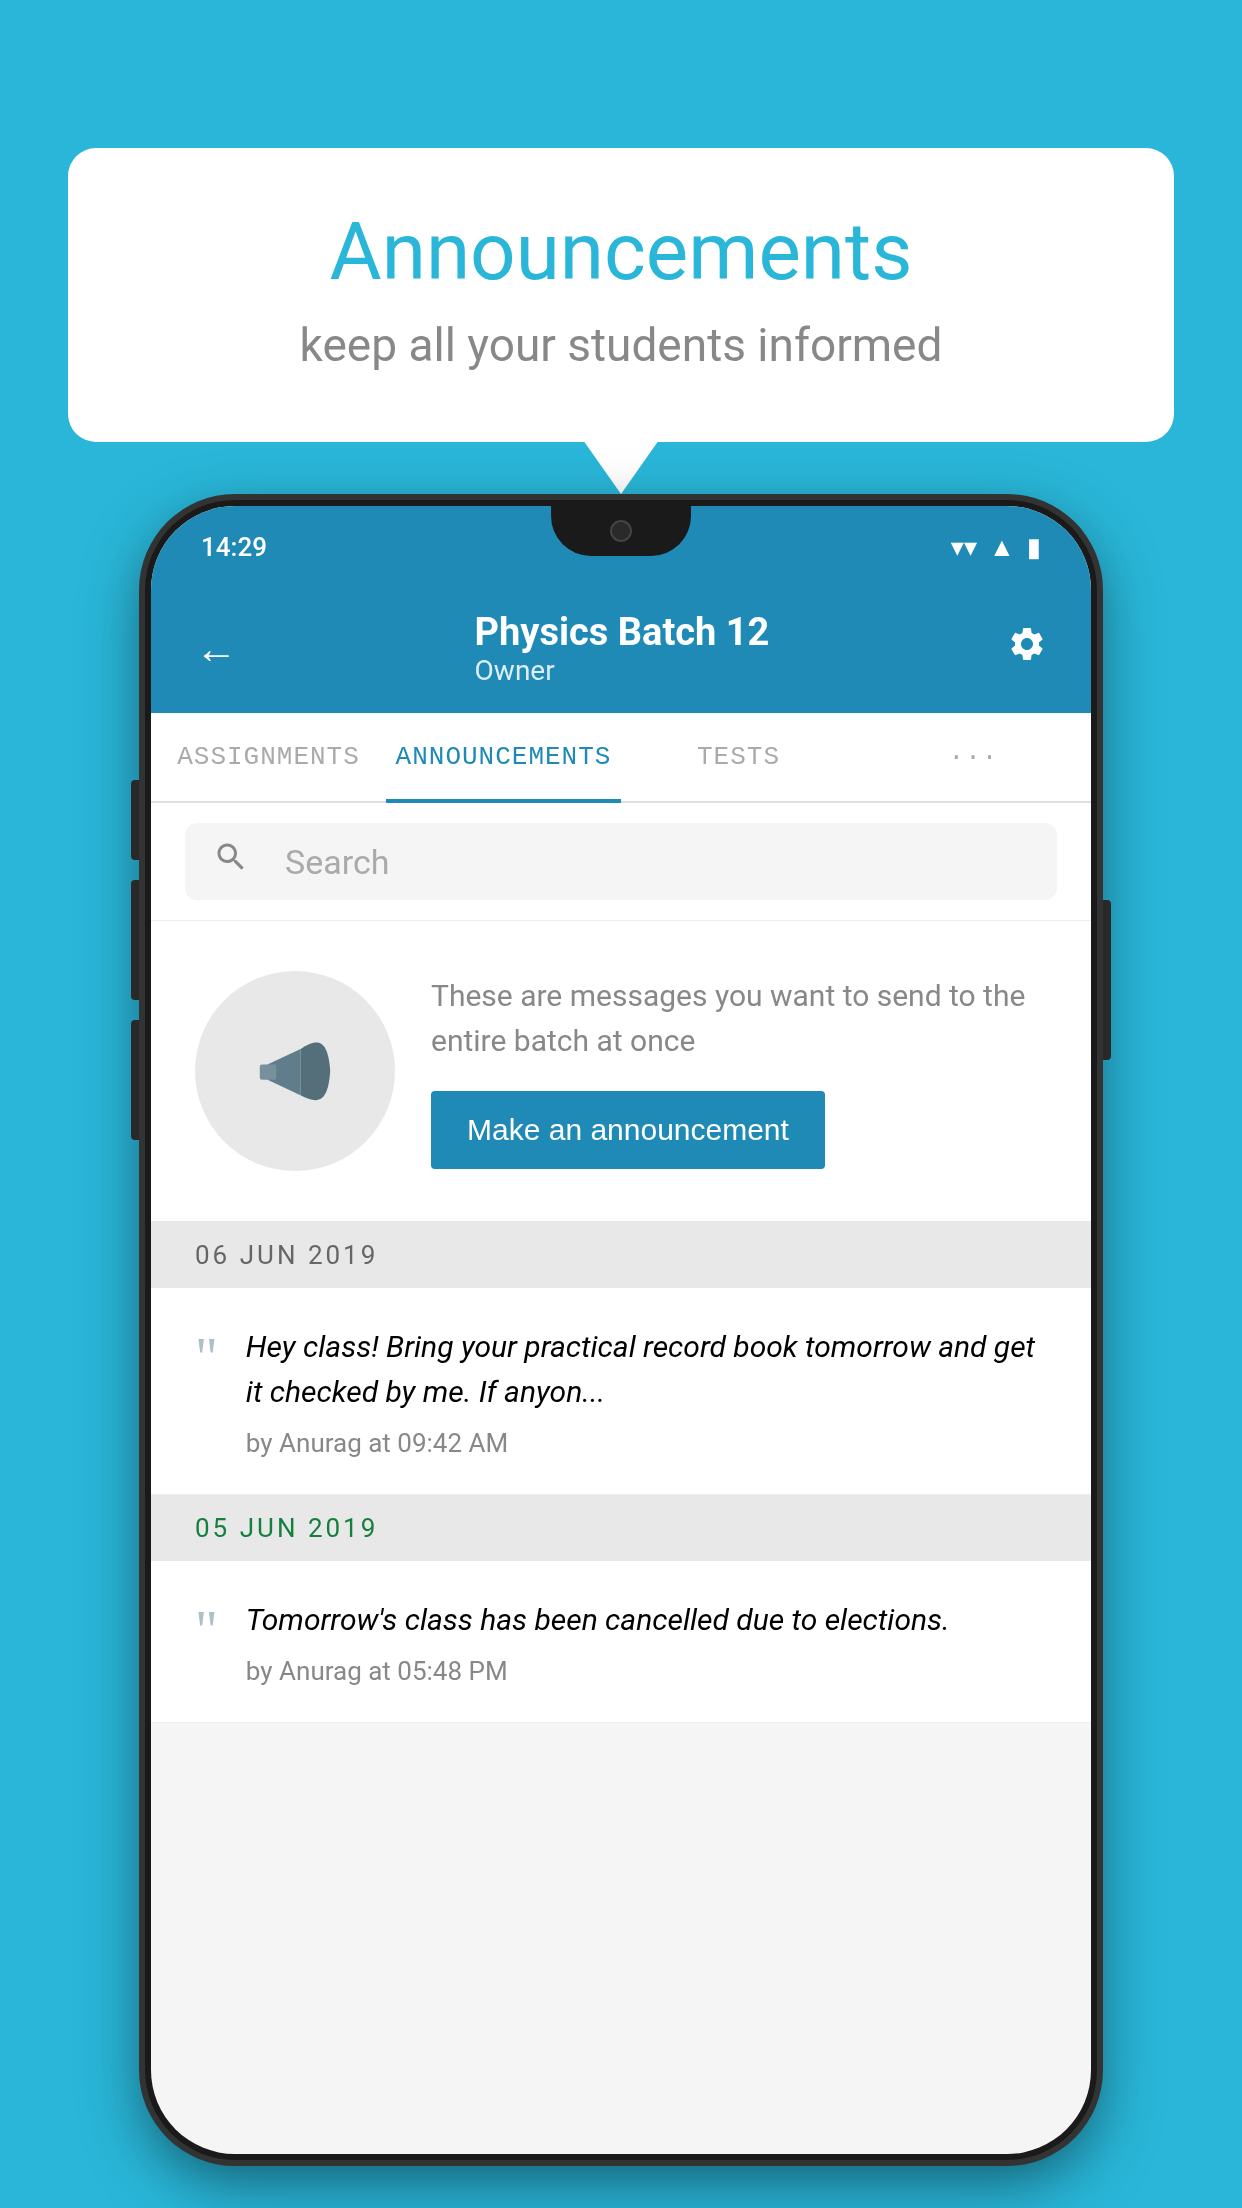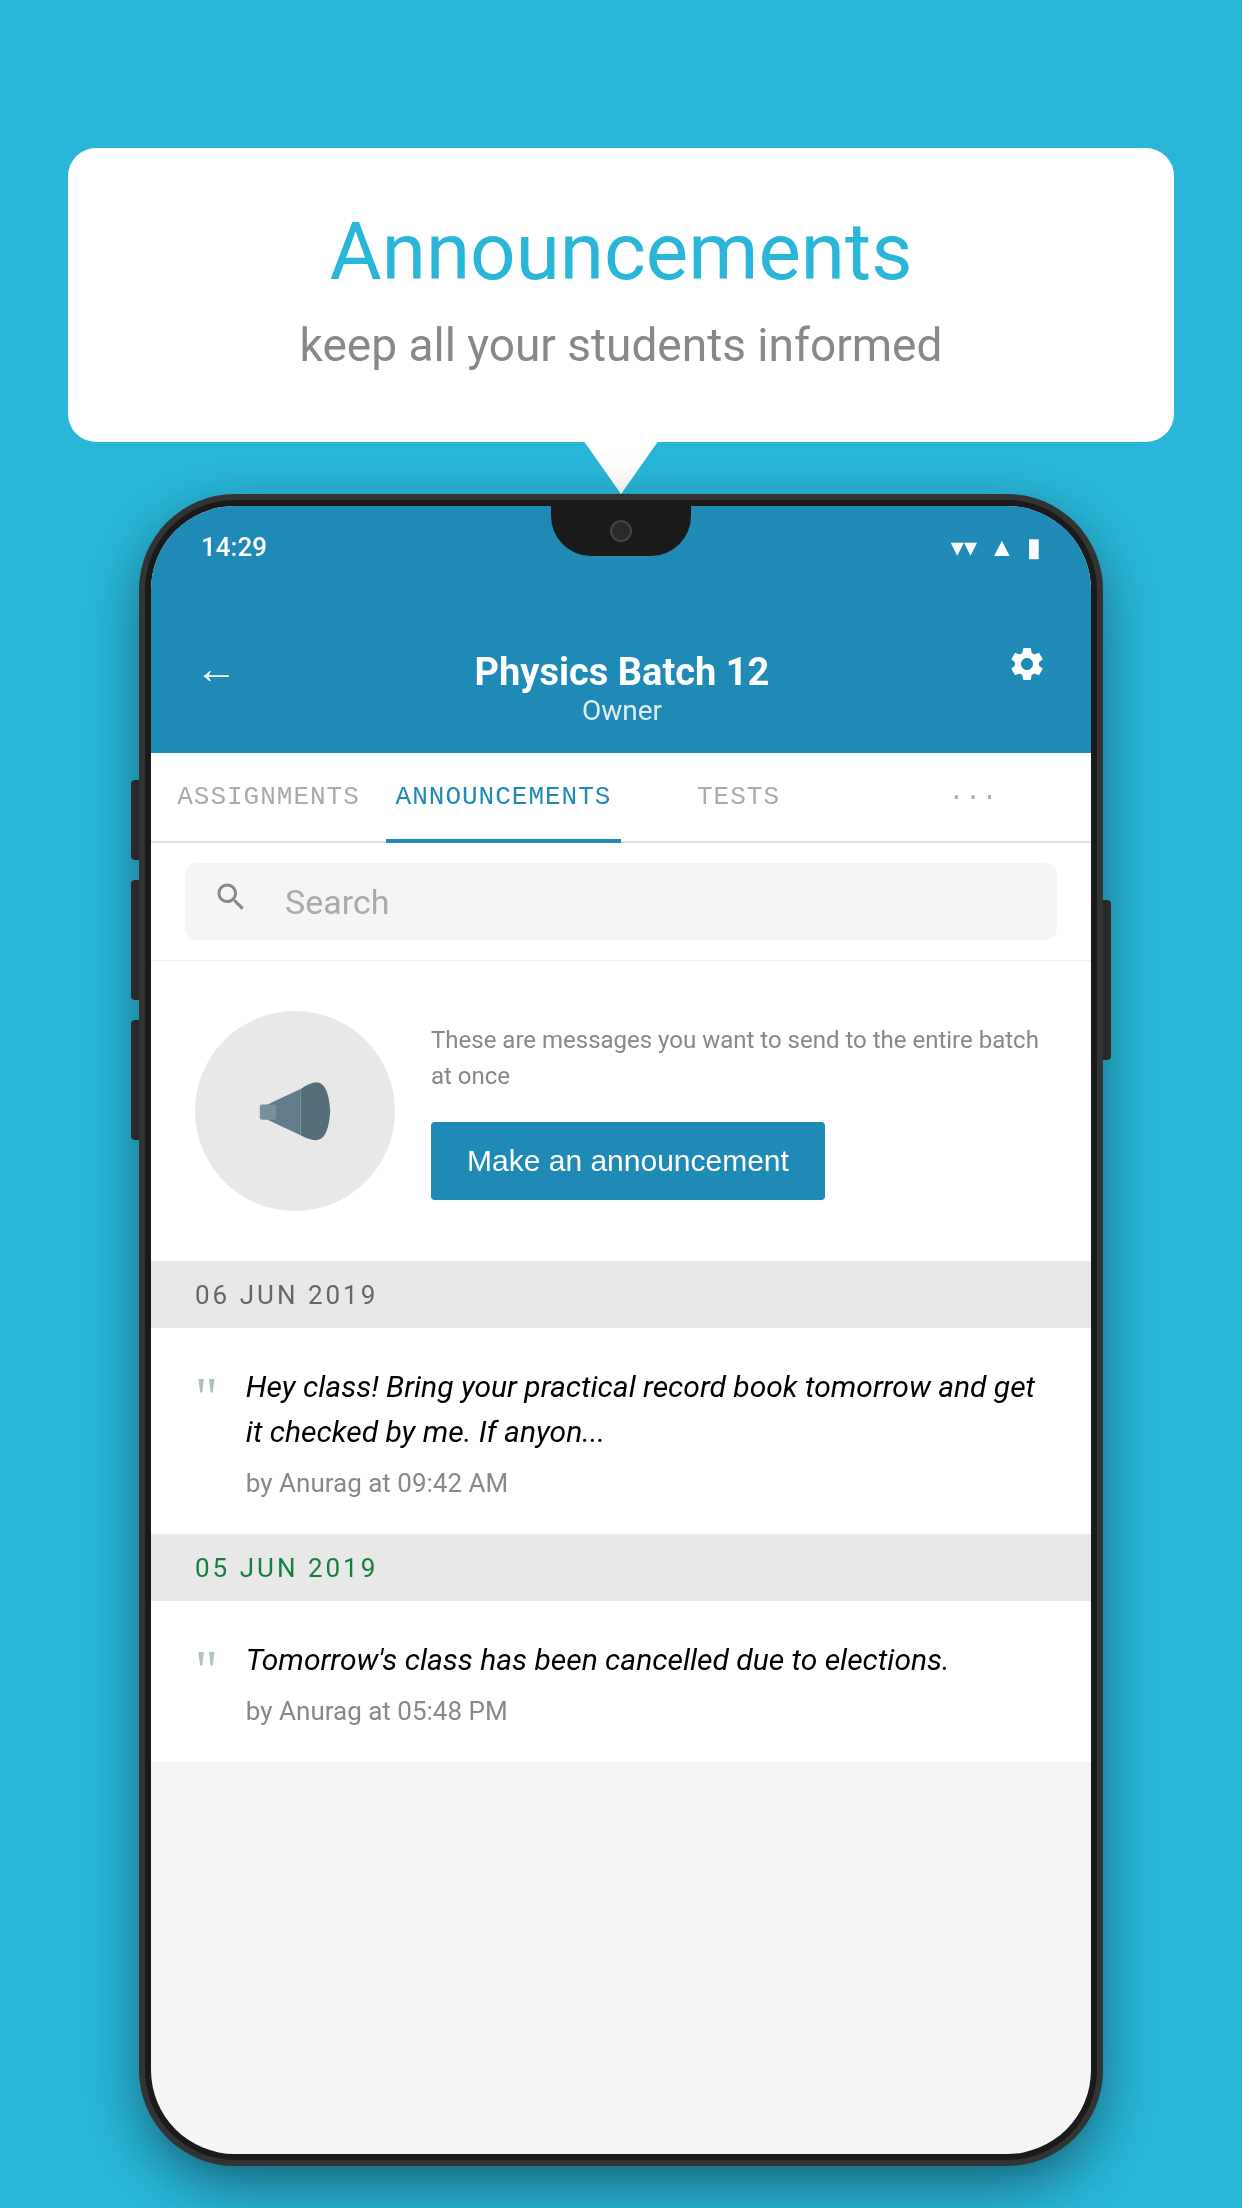--- a/index.html
+++ b/index.html
@@ -187,22 +187,20 @@
       justify-content: space-between;
     }
 
     .back-btn {
       color: white;
       font-size: 42px;
       cursor: pointer;
     }
 
     .header-center {
-      text-align: center;
-      margin-top: 40px;
     }
 
     .header-title {
       color: white;
       font-size: 38px;
       font-weight: 700;
     }
 
     .header-subtitle {
       color: rgba(255,255,255,0.85);
@@ -303,21 +301,21 @@
       width: 110px;
       height: 110px;
     }
 
     .empty-state-right {
       flex: 1;
     }
 
     .empty-state-text {
       color: #888;
-      font-size: 24px;
+      font-size: 30px;
       line-height: 1.5;
       margin-bottom: 28px;
     }
 
     .make-announcement-btn {
       background: #1e8ab5;
       color: white;
       border: none;
       border-radius: 4px;
       padding: 22px 36px;

